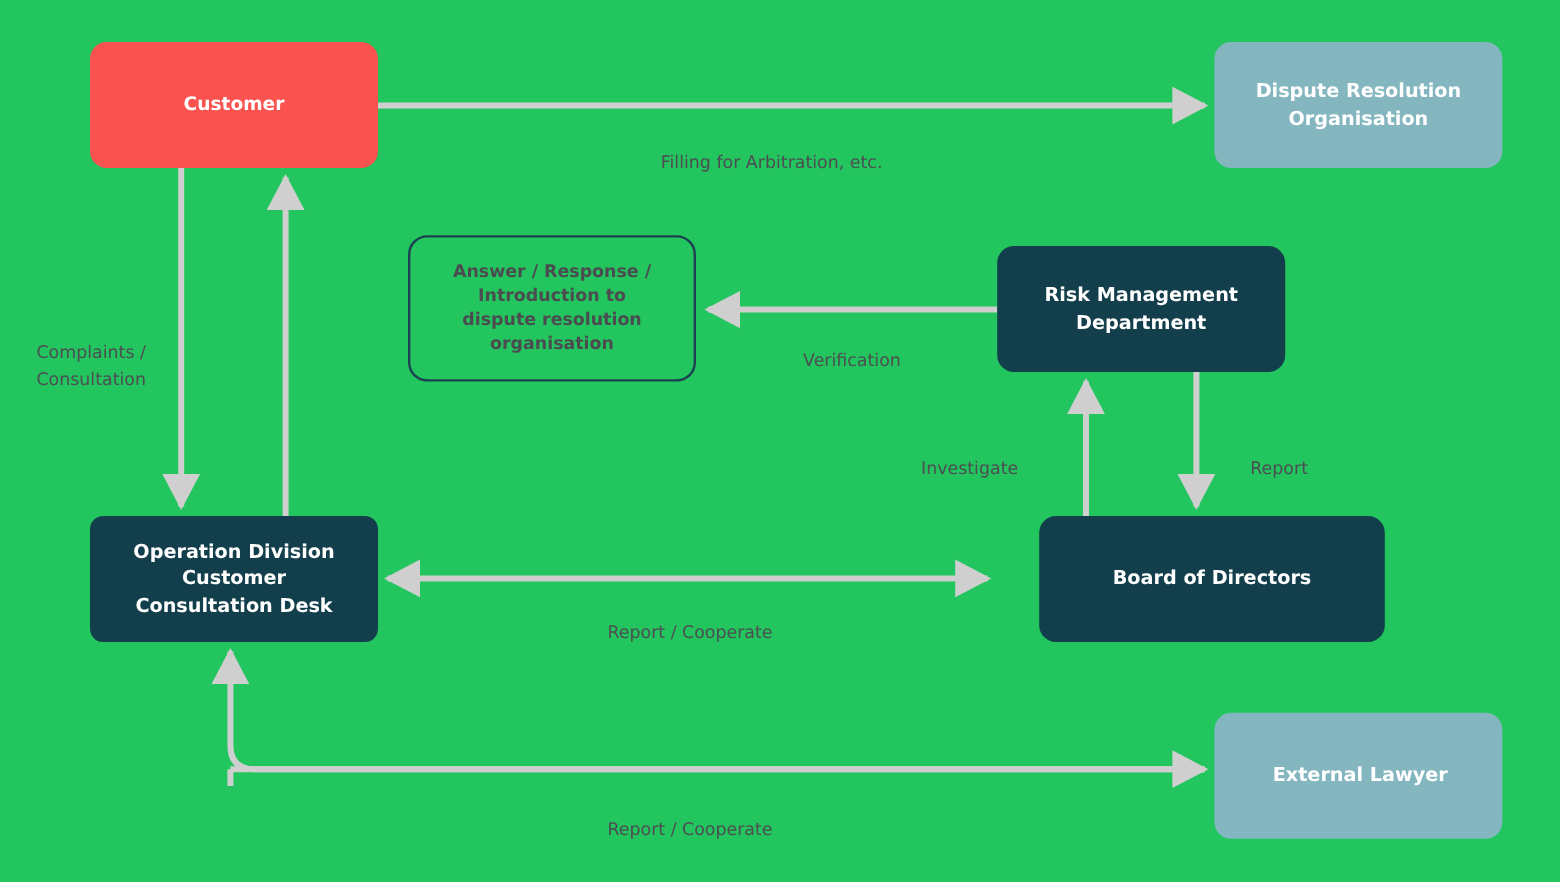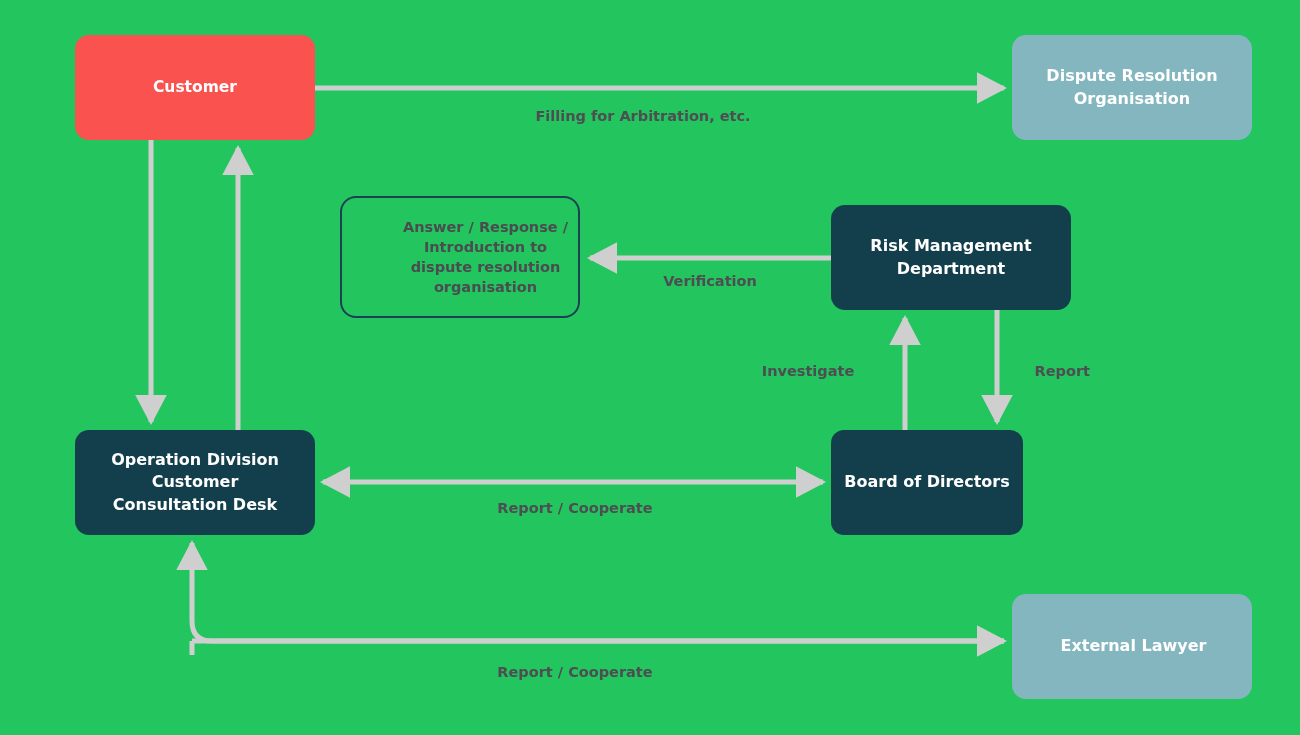--- a/index.html
+++ b/index.html
@@ -40,31 +40,31 @@
   .node.fill-red     { background: #f9524f; color: #ffffff; font-size: 15.5px; font-weight: 600; }
   .node.fill-teal    { background: #133f4c; color: #ffffff; font-size: 16px;   font-weight: 600; text-align: center; }
   .node.fill-lightteal { background: #84b6c0; color: #ffffff; font-size: 16px; font-weight: 600; }
   .node.outline-dark {
     background: transparent;
     border: 2px solid #1d4152;
     color: #4b4b50;
     font-size: 14.5px;
     font-weight: 600;
     border-radius: 16px;
-    justify-content: flex-end;
   }
   .edge-label {
     position: absolute;
     color: #4d4d52;
     font-size: 14.5px;
-    font-weight: 700;
+    font-weight: 400;
     text-align: center;
     white-space: pre-line;
     line-height: 1.6;
     pointer-events: none;
+    margin-top: 20px;
   }
 </style>
 </head>
 <body>
 
 <div id="canvas">
 
   <svg id="edge-layer" viewBox="0 0 1300 735" width="1300" height="735" xmlns="http://www.w3.org/2000/svg">
     <defs>
       <marker id="ah" markerWidth="7" markerHeight="7" refX="5.4" refY="3.5" orient="auto" markerUnits="strokeWidth">
@@ -111,36 +111,38 @@
 Introduction to
 dispute resolution
 organisation</span>
   </div>
 
   <div class="node fill-teal" style="left:831px; top:205px; width:240px; height:105px;">
     <span class="node-label">Risk Management
 Department</span>
   </div>
 
-  <div class="node fill-teal" style="left:75px; top:430px; width:240px; height:105px;">
+  <div class="node fill-teal" style="left:75px; top:430px; width:240px; height:105px;border-radius:11px;">
     <span class="node-label">Operation Division
 Customer
 Consultation Desk</span>
   </div>
 
-  <div class="node fill-teal" style="left:831px; top:430px; width:192px; height:105px;border-radius:13px;">
+  <div class="node fill-teal" style="left:866px; top:430px; width:288px; height:105px;">
     <span class="node-label">Board of Directors</span>
   </div>
 
   <div class="node fill-lightteal" style="left:1012px; top:594px; width:240px; height:105px;padding-left:13px;">
     <span class="node-label">External Lawyer</span>
   </div>
 
   <div class="edge-label" style="left:533px; top:105px; width:220px;">Filling for Arbitration, etc.</div>
 
+  <div class="edge-label" style="left:10px; top:263px; width:132px;">Complaints /
+Consultation</div>
 
   <div class="edge-label" style="left:644px; top:270px; width:132px;">Verification</div>
 
   <div class="edge-label" style="left:748px; top:360px; width:120px;">Investigate</div>
 
   <div class="edge-label" style="left:1000px; top:360px; width:90px;text-align:right;">Report</div>
 
   <div class="edge-label" style="left:478px; top:497px; width:194px;">Report / Cooperate</div>
 
   <div class="edge-label" style="left:478px; top:661px; width:194px;">Report / Cooperate</div>

